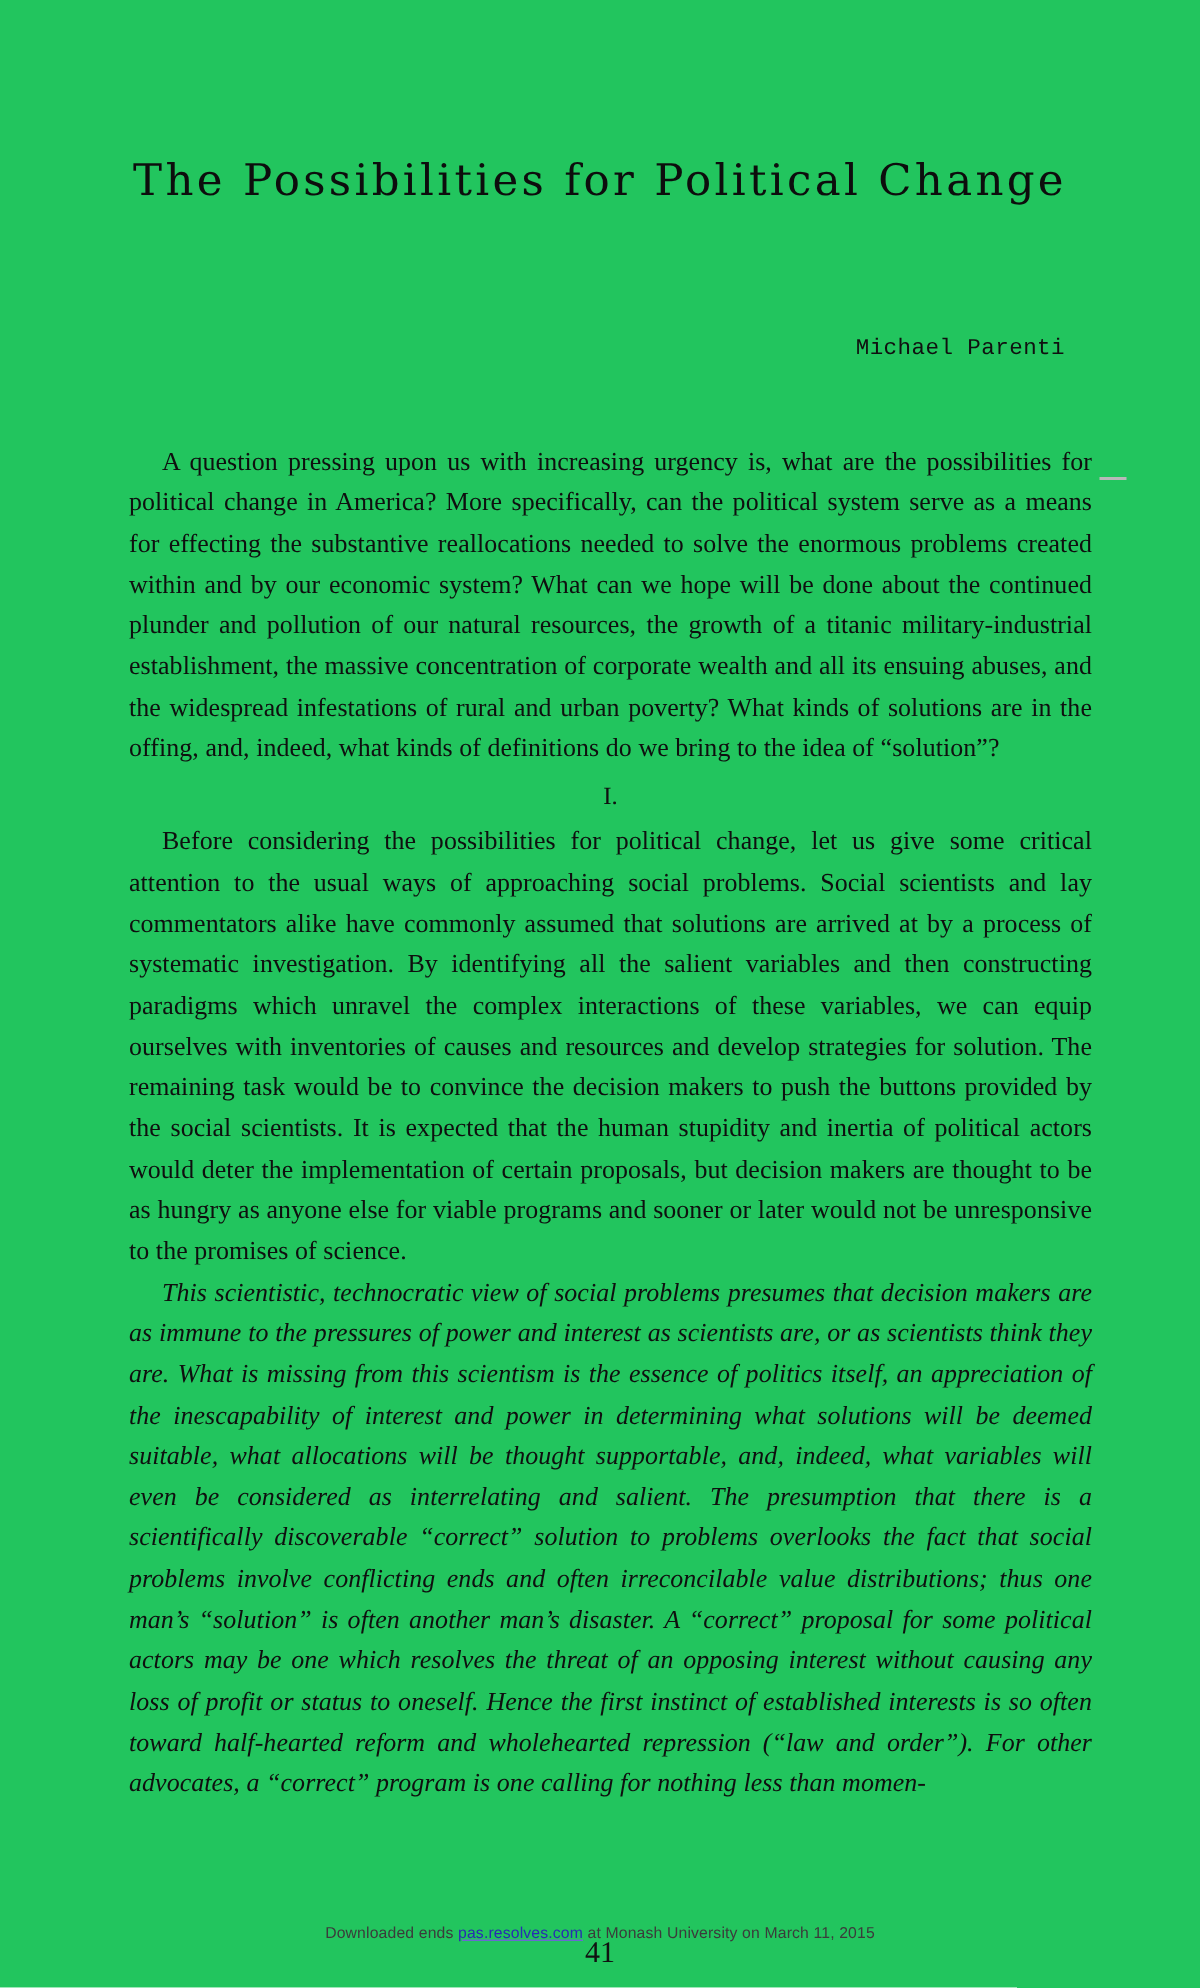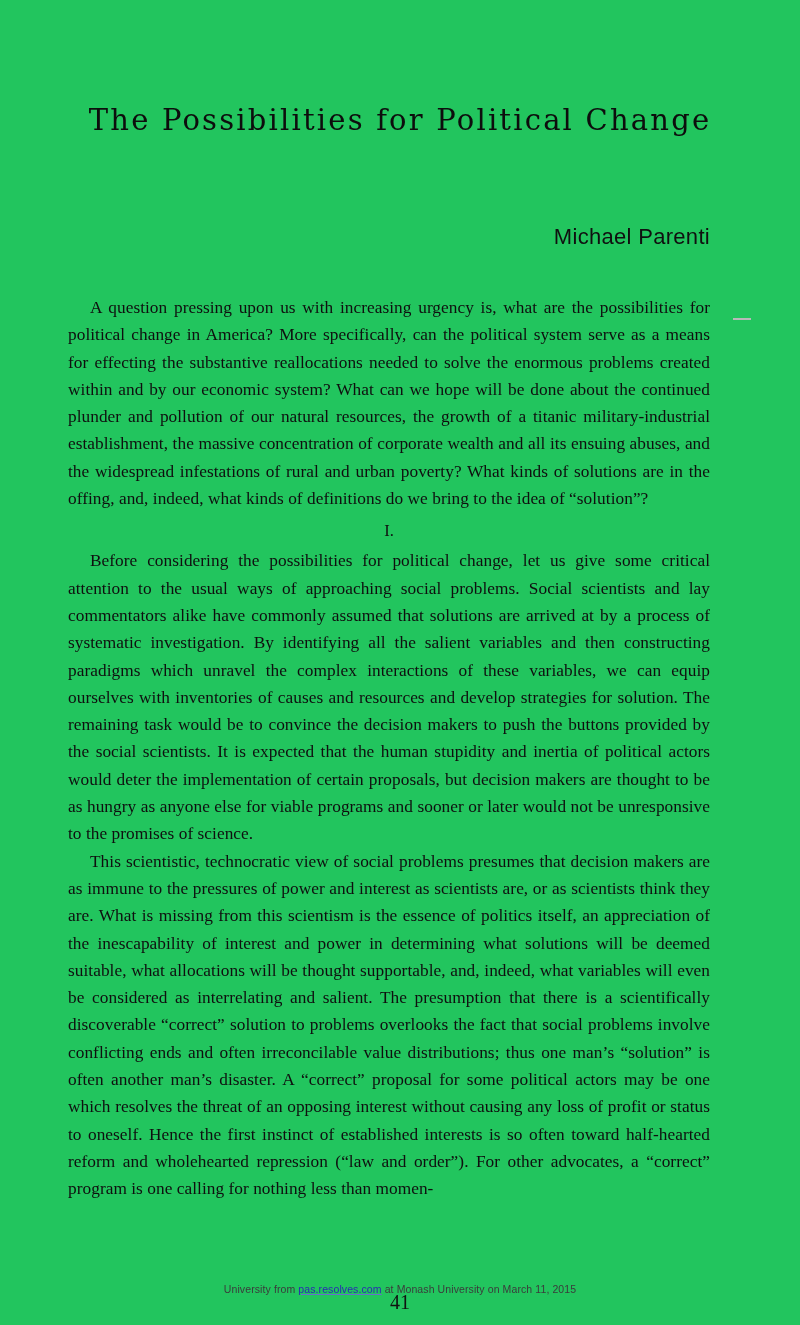--- a/index.html
+++ b/index.html
@@ -30,48 +30,49 @@
     letter-spacing: 2.2px;
     color: #0d0d0d;
     white-space: nowrap;
   }
 
   
   .author {
     position: absolute;
     right: 90px;
     top: 224px;
-    font-family: Liberation Sans, sans-serif;
-    font-size: 22px;
+    font-family: Liberation Mono, monospace;
+    font-size: 15px;
     letter-spacing: 0.3px;
     color: #101010;
   }
 
   
   .body-block {
     position: absolute;
-    left: 68px;
+    left: 86px;
     top: 294px;
     width: 642px;
   }
   .para {
     margin: 0;
     text-align: justify;
     text-justify: inter-word;
     font-size: 17.3px;
     line-height: 27.3px;
     letter-spacing: 0.05px;
     color: #0f0f0f;
     hyphens: manual;
   }
   .para.indent {
     text-indent: 22px;
   }
   .para + .para {
     margin-top: 0;
+    font-style: italic;
   }
 
   .section-num {
     margin: 7px 0 4px 0;
     text-align: center;
     font-size: 16.5px;
     line-height: 24px;
     color: #101010;
   }
 
@@ -132,18 +133,18 @@
 
     <p class="section-num">I.</p>
 
     <p class="para indent">Before considering the possibilities for political change, let us give some critical attention to the usual ways of approaching social problems.  Social scientists and lay commentators alike have commonly assumed that solutions are arrived at by a process of systematic investigation.  By identifying all the salient variables and then constructing paradigms which unravel the complex interactions of these variables, we can equip ourselves with inventories of causes and resources and develop strategies for solution.   The remaining task would be to convince the decision makers to push the buttons provided by the social scientists.   It is expected that the human stupidity and inertia of political actors would deter the implementation of certain proposals, but decision makers are thought to be as hungry as anyone else for viable programs and sooner or later would not be unresponsive to the promises of science.</p>
 
     <p class="para indent">This scientistic, technocratic view of social problems presumes that decision makers are as immune to the pressures of power and interest as scientists are, or as scientists think they are.  What is missing from this scientism is the essence of politics itself, an appreciation of the inescapability of interest and power in determining what solutions will be deemed suitable, what allocations will be thought supportable, and, indeed, what variables will even be considered as interrelating and salient.   The presumption that there is a scientifically discoverable “correct” solution to problems overlooks the fact that social problems involve conflicting ends and often irreconcilable value distributions; thus one man’s “solution” is often another man’s disaster.   A “correct” proposal for some political actors may be one which resolves the threat of an opposing interest without causing any loss of profit or status to oneself. Hence the first instinct of established interests is so often toward half-hearted reform and wholehearted repression (“law and order”).  For other advocates, a “correct” program is one calling for nothing less than momen-</p>
 
   </div>
 
   <div class="download-stamp">
-    <span>University from </span><a class="link" href="#">pas.resolves.com</a><span> at Monash University on March 11, 2015</span>
+    <span>Downloaded ends </span><a class="link" href="#">pas.resolves.com</a><span> at Monash University on March 11, 2015</span>
   </div>
 
   <div class="page-number">41</div>
 
 </div>
 
 </body></html>

